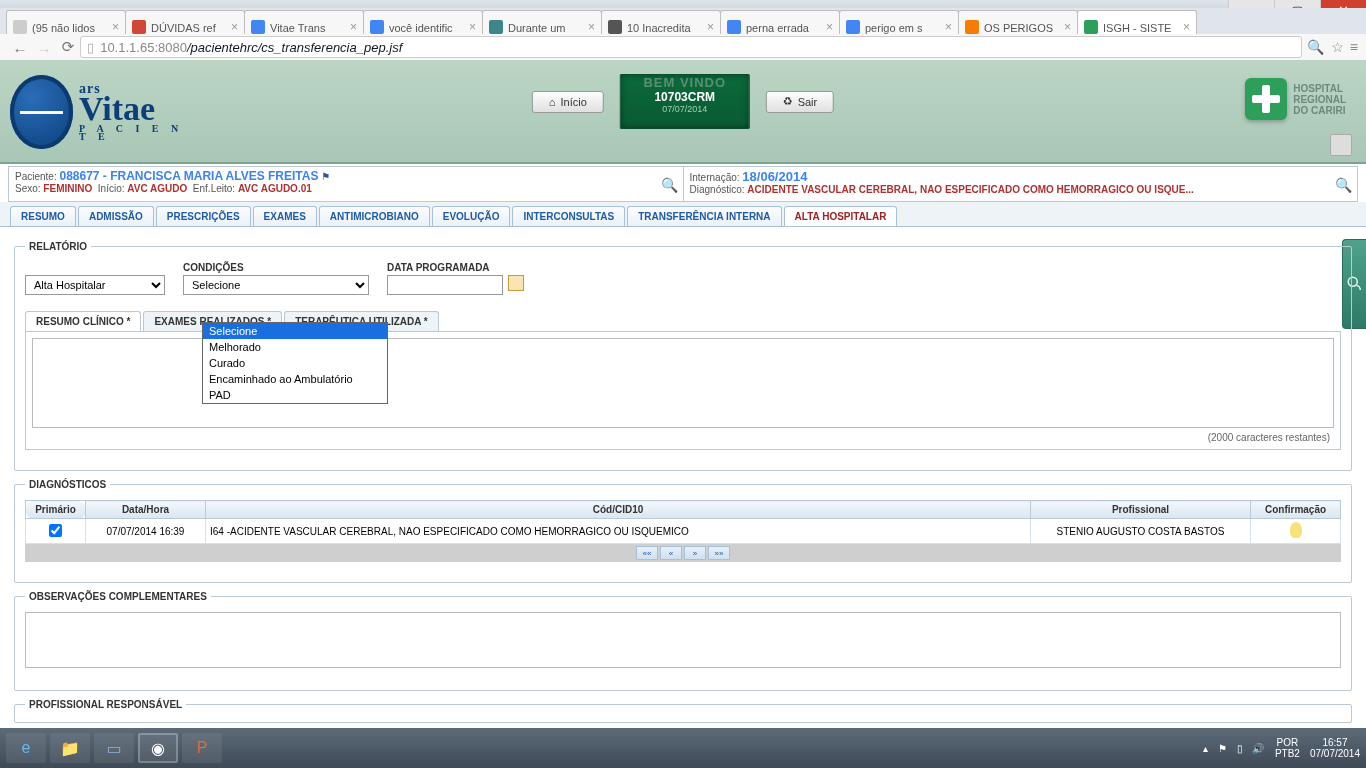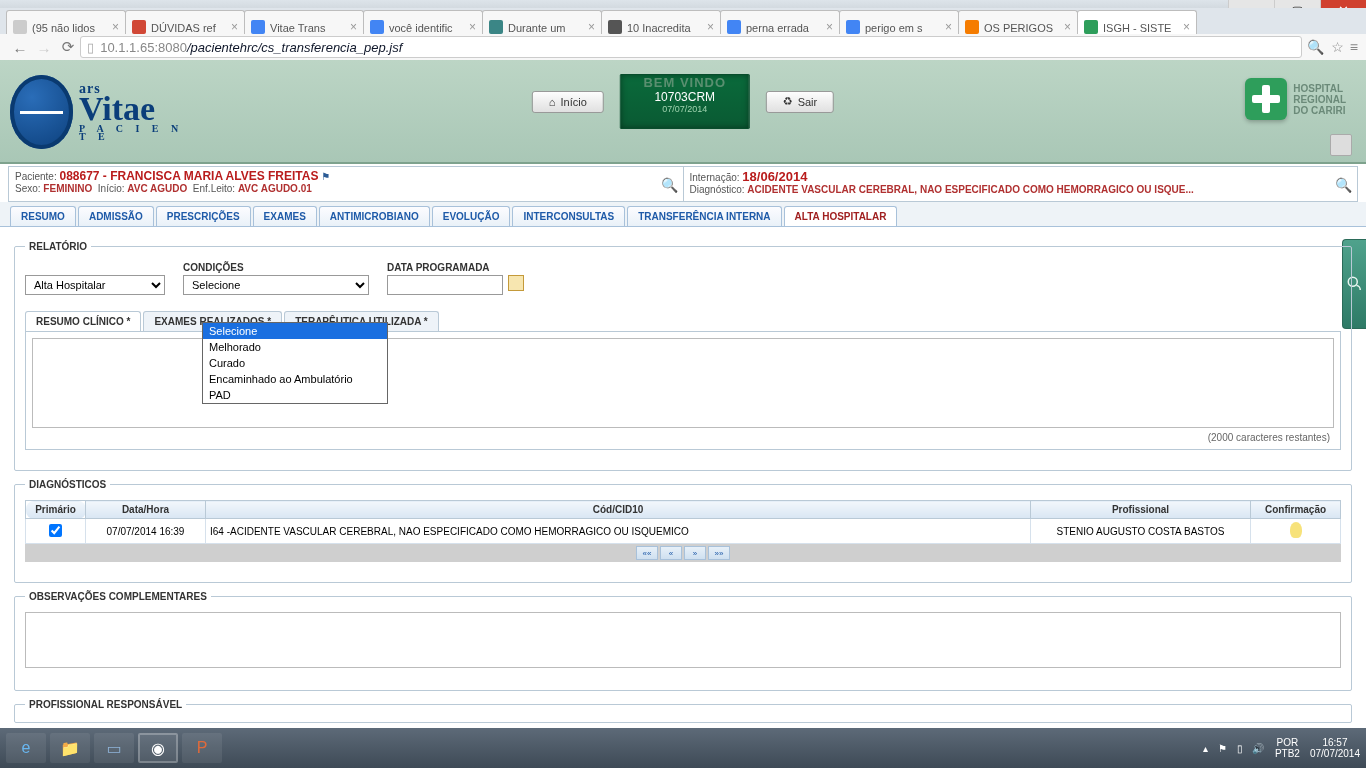--- a/index.html
+++ b/index.html
@@ -27,35 +27,35 @@
   .logo { position:absolute; left:10px; top:6px; width:190px; height:92px; display:flex; align-items:center; }
   .logo-circle { width:74px; height:74px; border-radius:50%; background:radial-gradient(circle at 35% 30%, #2a6db8, #0b3e7a); box-shadow:0 0 0 4px #0a3a70 inset; margin-right:6px; position:relative;}
   .logo-circle::after{content:"";position:absolute;left:10px;right:10px;top:36px;height:3px;background:#fff;}
   .logo-text { color:#0b3e7a; font-weight:bold; font-size:34px; line-height:0.8; font-family:"Times New Roman",serif; }
   .logo-text .ars { font-size:14px; display:block; color:#0b3e7a; letter-spacing:1px;}
   .logo-text .sub { display:block; font-size:10px; letter-spacing:5px; color:#0b3e7a; margin-top:3px;}
   .hdr-center { position:absolute; left:50%; top:14px; transform:translateX(-50%); display:flex; align-items:center; gap:16px;}
   .hdr-btn { height:22px; padding:0 16px; background:linear-gradient(#fdfdfd,#e0e0e0); border:1px solid #999; border-radius:3px; font-size:11px; color:#333; display:flex; align-items:center; gap:5px; cursor:pointer;}
   .crm-chip { width:130px; height:55px; background:#063; background:linear-gradient(#0a6a3b,#0a5a33); border:1px solid #084d2c; border-radius:1px; text-align:center; color:#cde; font-size:10px; box-shadow:inset 0 0 6px rgba(0,0,0,.4);}
   .crm-chip .bem { color:#5a8f70; font-size:13px; font-weight:bold; letter-spacing:1px;}
-  .crm-chip .code { color:#fff; font-weight:normal; font-size:12px;}
+  .crm-chip .code { color:#fff; font-weight:bold; font-size:12px;}
   .crm-chip .date { color:#9fd3af; font-size:9px;}
   .hdr-right { position:absolute; right:20px; top:18px; display:flex; align-items:center; gap:6px; color:#2e6a4c; font-size:10px; font-weight:bold;}
   .plus-icon { width:42px; height:42px; background:#2e9e5b; border-radius:6px; position:relative; box-shadow:0 2px 4px rgba(0,0,0,.25);}
   .plus-icon::before,.plus-icon::after{content:"";position:absolute;background:#fff;}
   .plus-icon::before{left:17px;top:7px;width:8px;height:28px;border-radius:2px;}
   .plus-icon::after{top:17px;left:7px;height:8px;width:28px;border-radius:2px;}
   .hdr-right .txt{line-height:1.1; color:#6b8a79;}
   .note-ic { position:absolute; right:14px; bottom:6px; width:22px; height:22px; background:#ddd; border:1px solid #aaa; border-radius:2px;}
   
   .patient-bar { display:flex; border:1px solid #b9c9d6; height:36px; margin:2px 8px 0; }
   .pb-cell { flex:1; padding:2px 6px; font-size:10px; color:#2b5b95; position:relative;}
   .pb-cell+.pb-cell{border-left:1px solid #b9c9d6;}
   .pb-cell .lbl { color:#555; }
-  .pb-cell .val { color:#b91c1c; font-weight:bold; font-size:12px;}
+  .pb-cell .val { color:#3b82f6; font-weight:bold; font-size:12px;}
   .pb-cell .row2 span{font-size:10px;}
   .pb-cell .row2 .hl{color:#b03030;font-weight:bold;}
   .mag { position:absolute; right:4px; top:10px; font-size:14px; color:#3a6; }
   
   .app-tabs { display:flex; gap:2px; padding:4px 10px 0; border-bottom:1px solid #a8c1da; background:#eef3f7;}
   .app-tab { padding:4px 10px; border:1px solid #a8c1da; border-bottom:none; background:linear-gradient(#fcfcff,#e9f1f8); color:#1e5aa8; font-weight:bold; font-size:10px; border-radius:3px 3px 0 0; cursor:pointer;}
   .app-tab.active { background:#fff; color:#a02020;}
   
   .content { padding:6px 14px; position:relative;}
   fieldset { border:1px solid #b9c9d6; border-radius:2px; padding:10px 10px 20px; margin-top:8px; position:relative;}

